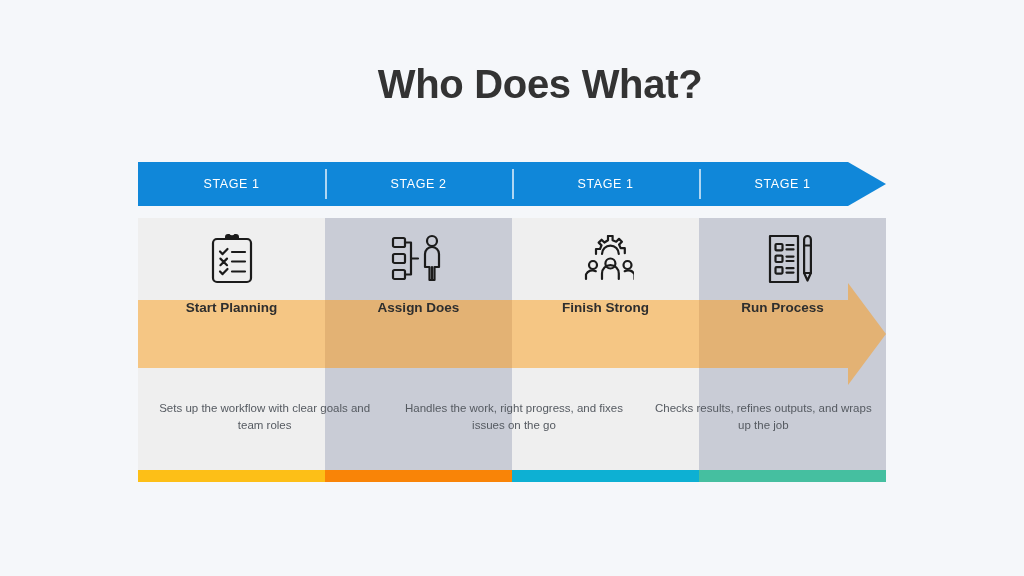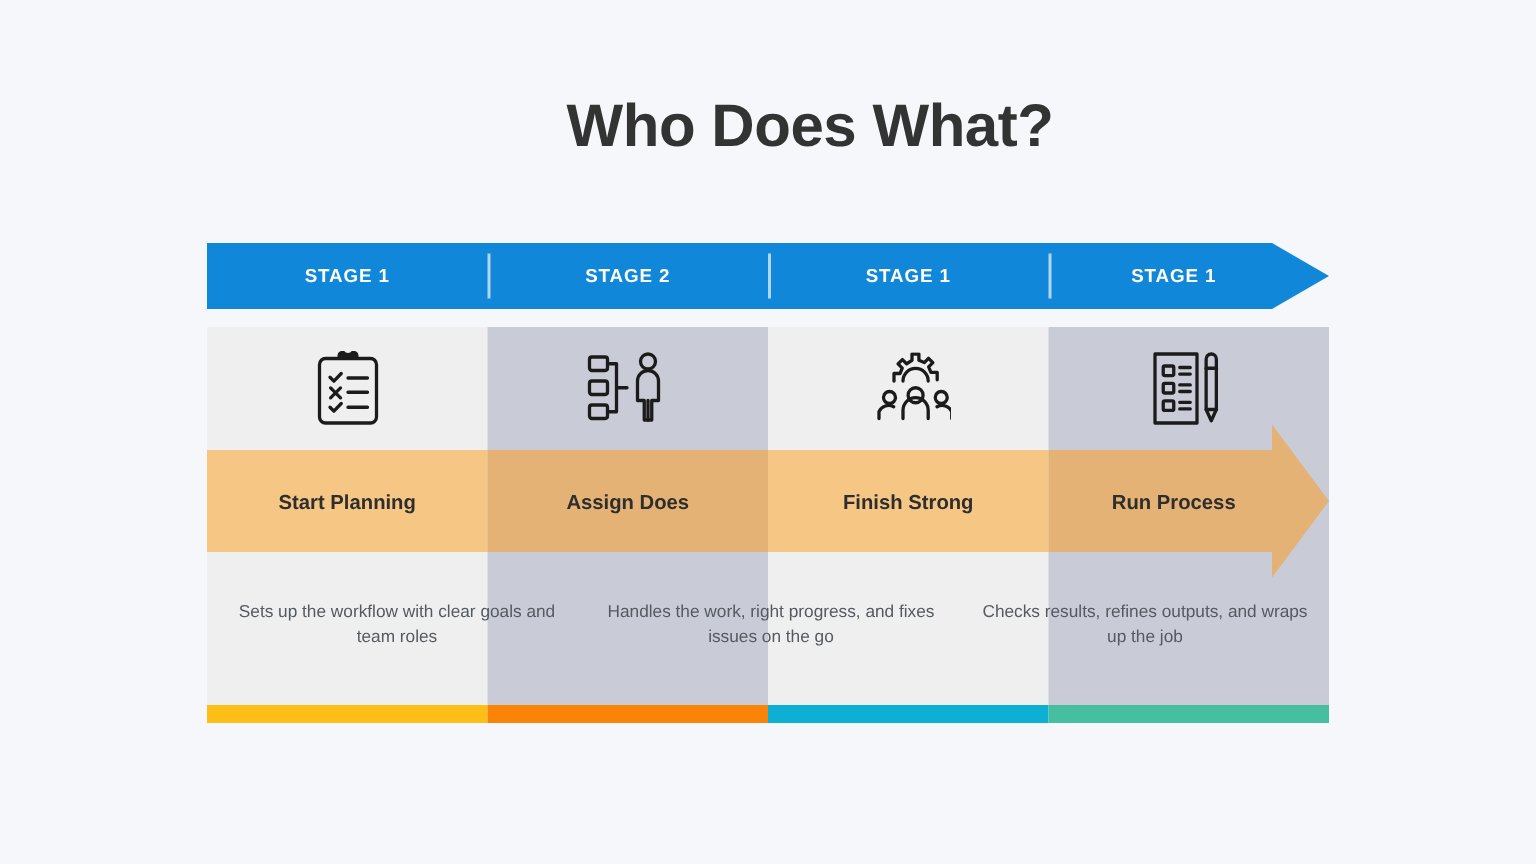--- a/index.html
+++ b/index.html
@@ -86,21 +86,21 @@
   }
 
   .stage-cell {
     flex: 1 1 0;
     position: relative;
     display: flex;
     align-items: center;
     justify-content: center;
     color: #FFFFFF;
     font-size: 12.5px;
-    font-weight: bold;
+    font-weight: normal;
     letter-spacing: 0.6px;
   }
 
   .stage-cell + .stage-cell::before {
     content: "";
     position: absolute;
     left: 0;
     top: 7px;
     width: 2px;
     height: 30px;
@@ -181,21 +181,21 @@
     left: 0;
     top: 0;
     width: 748px;
     height: 68px;
     display: flex;
   }
 
   .band-label {
     flex: 1 1 0;
     display: flex;
-    align-items: center;
+    align-items: flex-start;
     justify-content: center;
     font-size: 13.5px;
     font-weight: bold;
     color: #2E2E2E;
     border-radius: 12px;
   }
 
   .band-labels .band-label:nth-child(4) span {
     transform: translateX(-10px);
   }

